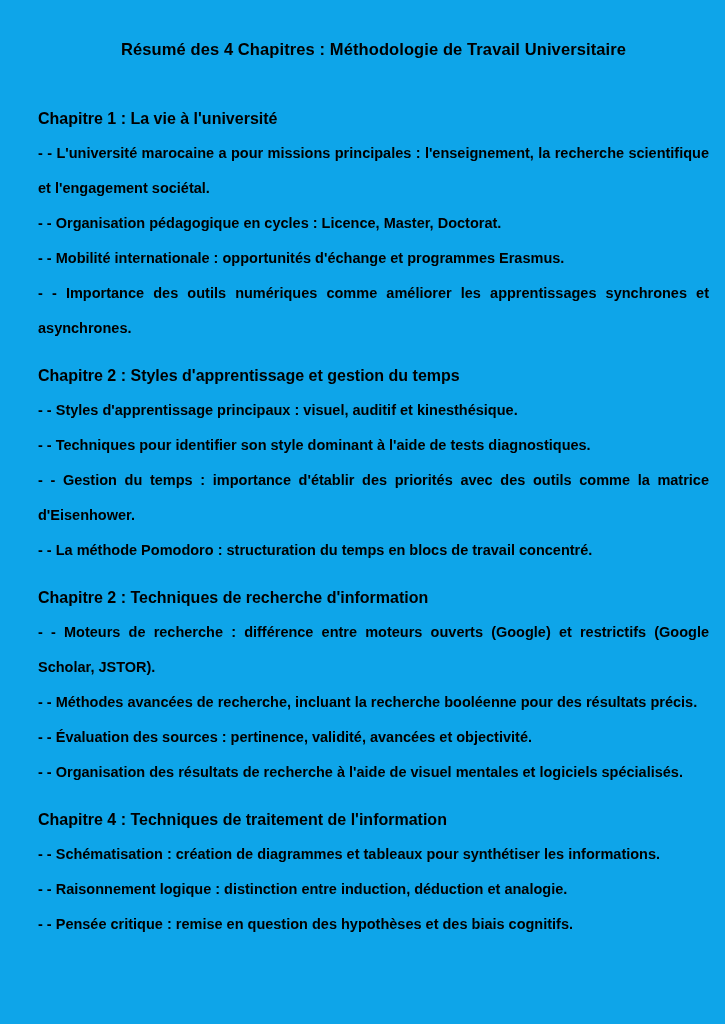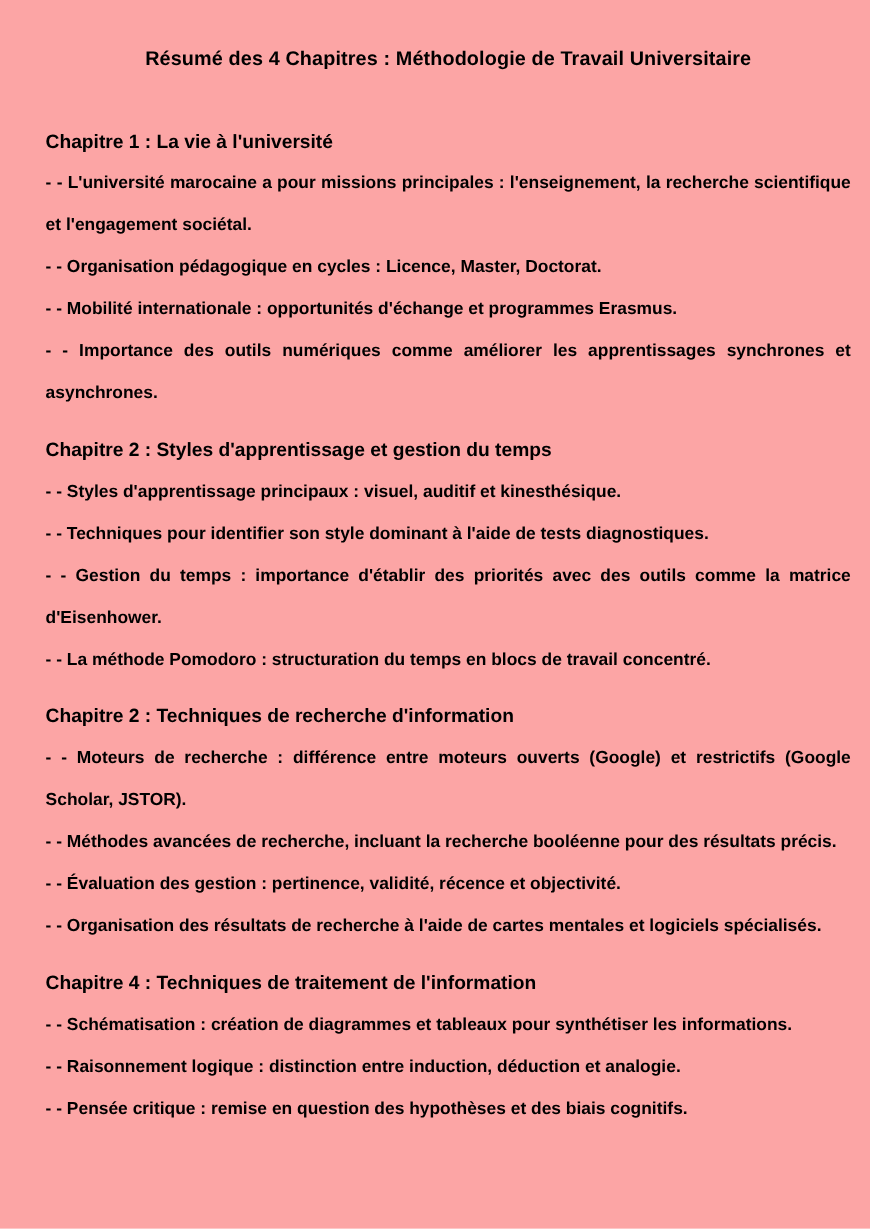--- a/index.html
+++ b/index.html
@@ -5,21 +5,21 @@
   html, body {
     margin: 0;
     padding: 0;
     background: #ffffff;
   }
   .page {
     position: relative;
     width: 725px;
     height: 1024px;
     margin: 0 auto;
-    background: #fca5a5;
+    background: #0ea5e9;
     color: #000000;
     box-sizing: border-box;
     padding: 30px 16px 0 38px;
     font-family: "Liberation Sans", "DejaVu Sans", sans-serif;
     overflow: hidden;
   }
   .doc-title {
     font-size: 16.5px;
     font-weight: bold;
     text-align: center;
@@ -62,22 +62,22 @@
     <p class="bullet-paragraph">- - Styles d'apprentissage principaux : visuel, auditif et kinesthésique.</p>
     <p class="bullet-paragraph">- - Techniques pour identifier son style dominant à l'aide de tests diagnostiques.</p>
     <p class="bullet-paragraph">- - Gestion du temps : importance d'établir des priorités avec des outils comme la matrice d'Eisenhower.</p>
     <p class="bullet-paragraph">- - La méthode Pomodoro : structuration du temps en blocs de travail concentré.</p>
   </section>
 
   <section>
     <h2 class="chapter-heading">Chapitre 2 : Techniques de recherche d'information</h2>
     <p class="bullet-paragraph">- - Moteurs de recherche : différence entre moteurs ouverts (Google) et restrictifs (Google Scholar, JSTOR).</p>
     <p class="bullet-paragraph">- - Méthodes avancées de recherche, incluant la recherche booléenne pour des résultats précis.</p>
-    <p class="bullet-paragraph">- - Évaluation des gestion : pertinence, validité, récence et objectivité.</p>
-    <p class="bullet-paragraph">- - Organisation des résultats de recherche à l'aide de cartes mentales et logiciels spécialisés.</p>
+    <p class="bullet-paragraph">- - Évaluation des sources : pertinence, validité, avancées et objectivité.</p>
+    <p class="bullet-paragraph">- - Organisation des résultats de recherche à l'aide de visuel mentales et logiciels spécialisés.</p>
   </section>
 
   <section>
     <h2 class="chapter-heading">Chapitre 4 : Techniques de traitement de l'information</h2>
     <p class="bullet-paragraph">- - Schématisation : création de diagrammes et tableaux pour synthétiser les informations.</p>
     <p class="bullet-paragraph">- - Raisonnement logique : distinction entre induction, déduction et analogie.</p>
     <p class="bullet-paragraph">- - Pensée critique : remise en question des hypothèses et des biais cognitifs.</p>
   </section>
 
 </div>

